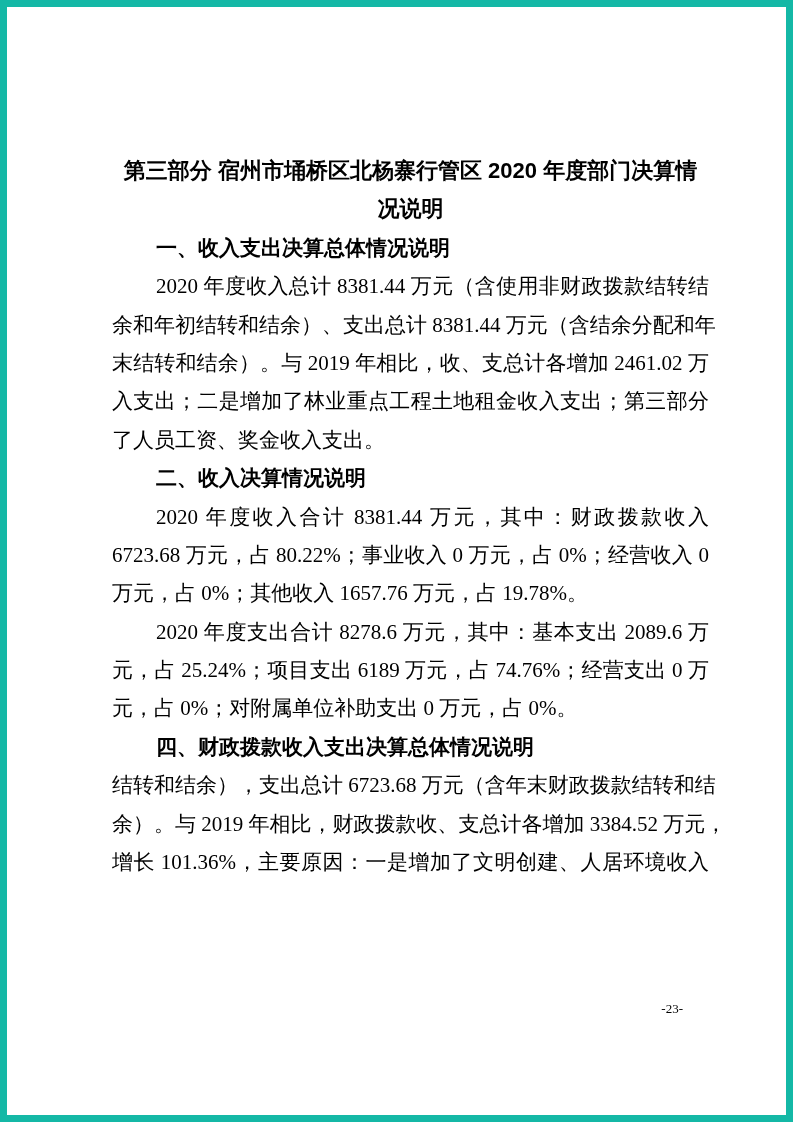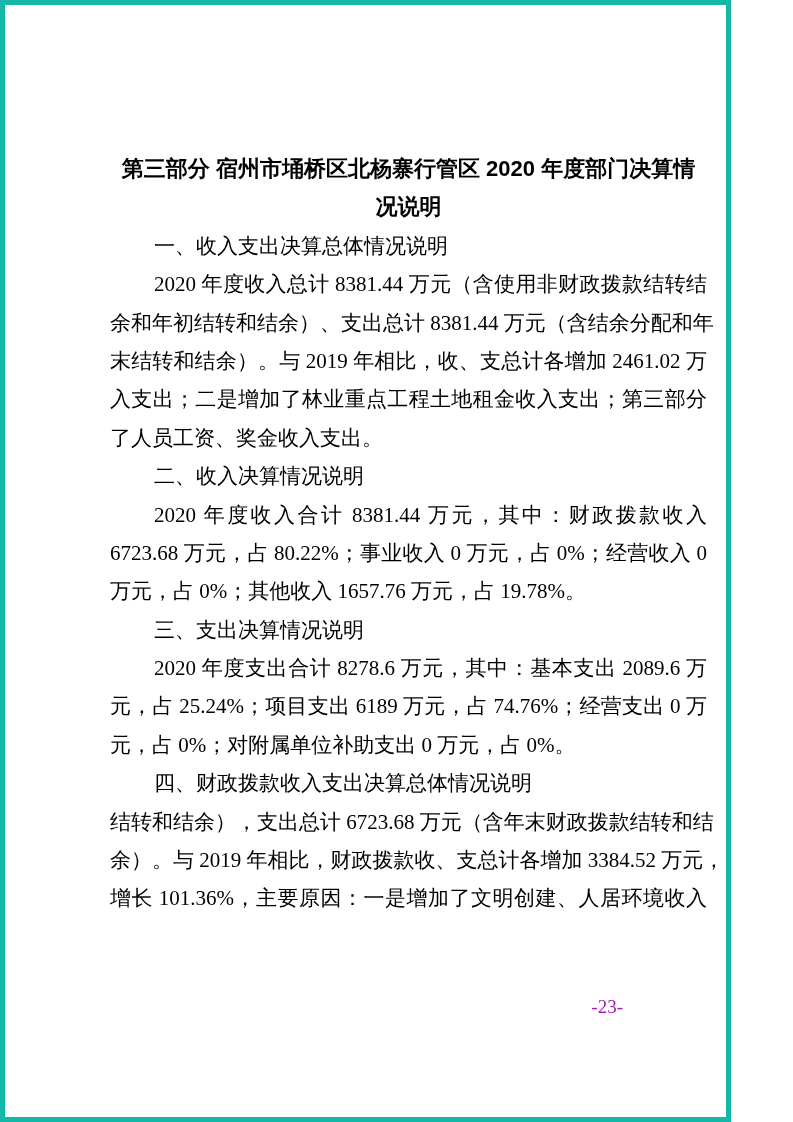--- a/index.html
+++ b/index.html
@@ -2,25 +2,25 @@
 <html><head>
 <meta charset="utf-8">
 <style>
   html, body {
     margin: 0;
     padding: 0;
     background: #ffffff;
   }
   .page {
     position: relative;
-    width: 731px;
+    width: 793px;
     height: 1122px;
     background: #ffffff;
     box-sizing: border-box;
-    border: 5px solid #14b8a6;
+    border: 7px solid #14b8a6;
     overflow: hidden;
     color: #000000;
   }
   .content {
     position: absolute;
     left: 105px;
     top: 145px;
     width: 597px;
   }
   .line {
@@ -38,40 +38,40 @@
   }
   .title-line {
     font-family: "Liberation Sans", "DejaVu Sans", sans-serif;
     font-weight: 700;
     font-size: 22px;
     text-align: center;
     text-align-last: center;
   }
   .heading {
     font-family: "Liberation Sans", "DejaVu Sans", sans-serif;
-    font-weight: 400;
+    font-weight: 700;
     font-size: 21px;
     padding-left: 44px;
     text-align: left;
     text-align-last: left;
   }
   .indent {
     padding-left: 44px;
   }
   .para-end {
     text-align: center;
     text-align-last: left;
   }
   .pagenum {
     position: absolute;
     top: 991px;
     right: 103px;
-    font-size: 19px;
+    font-size: 13px;
     line-height: 22px;
-    color: #a21caf;
+    color: #000000;
     font-family: "Liberation Serif", "DejaVu Serif", serif;
   }
 </style>
 </head>
 <body>
 
 <div class="page">
   <div class="content">
 
     <div class="line title-line">第三部分 宿州市埇桥区北杨寨行管区 2020 年度部门决算情</div>
@@ -82,21 +82,20 @@
     <div class="line">余和年初结转和结余）、支出总计 8381.44 万元（含结余分配和年</div>
     <div class="line">末结转和结余）。与 2019 年相比，收、支总计各增加 2461.02 万</div>
     <div class="line">入支出；二是增加了林业重点工程土地租金收入支出；第三部分</div>
     <div class="line para-end">了人员工资、奖金收入支出。</div>
 
     <div class="line heading">二、收入决算情况说明</div>
     <div class="line indent">2020 年度收入合计 8381.44 万元，其中：财政拨款收入</div>
     <div class="line">6723.68 万元，占 80.22%；事业收入 0 万元，占 0%；经营收入 0</div>
     <div class="line para-end">万元，占 0%；其他收入 1657.76 万元，占 19.78%。</div>
 
-    <div class="line heading">三、支出决算情况说明</div>
     <div class="line indent">2020 年度支出合计 8278.6 万元，其中：基本支出 2089.6 万</div>
     <div class="line">元，占 25.24%；项目支出 6189 万元，占 74.76%；经营支出 0 万</div>
     <div class="line para-end">元，占 0%；对附属单位补助支出 0 万元，占 0%。</div>
 
     <div class="line heading">四、财政拨款收入支出决算总体情况说明</div>
     <div class="line">结转和结余），支出总计 6723.68 万元（含年末财政拨款结转和结</div>
     <div class="line">余）。与 2019 年相比，财政拨款收、支总计各增加 3384.52 万元，</div>
     <div class="line">增长 101.36%，主要原因：一是增加了文明创建、人居环境收入</div>
 
   </div>

